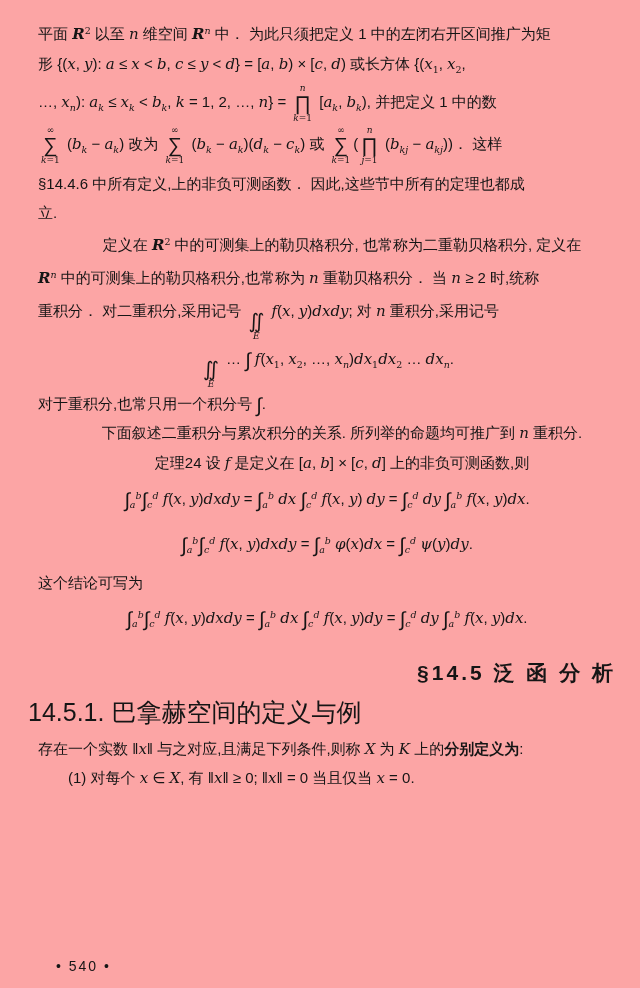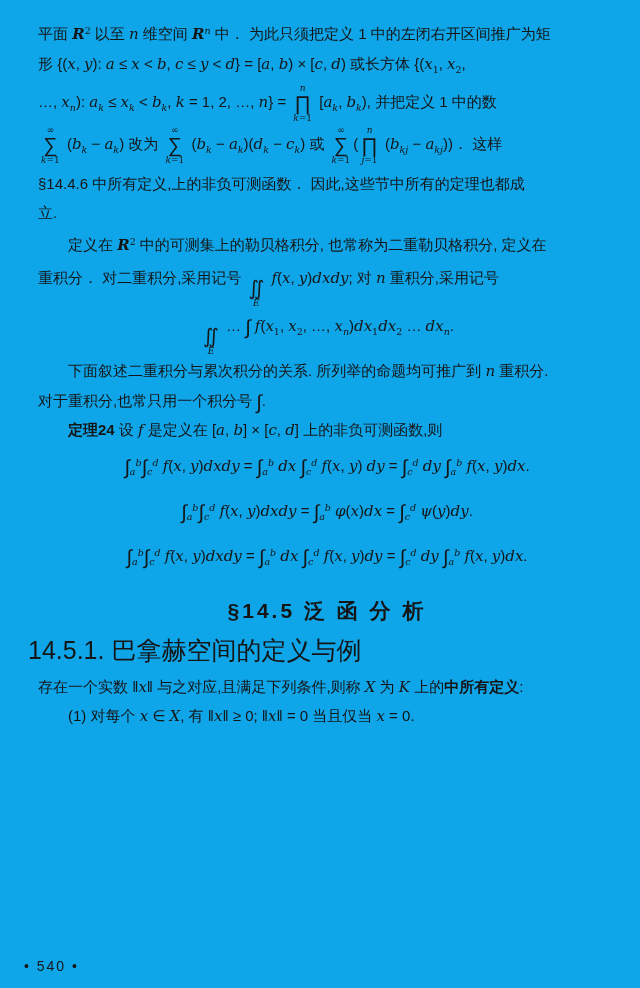--- a/index.html
+++ b/index.html
@@ -1,44 +1,44 @@
 <!DOCTYPE html>
 <html><head>
 <meta charset="utf-8">
 <style>
   * { margin:0; padding:0; box-sizing:border-box; }
   html,body { background:#e8e8e4; }
   body { width:640px; font-family:"Liberation Sans","DejaVu Sans",sans-serif; }
   .page {
     position:relative; width:640px; height:988px; overflow:hidden;
-    background:#0ea5e9; color:#151515;
+    background:#fca5a5; color:#151515;
     padding:16px 24px 0 38px;
     font-size:15px;
   }
   .ln  { line-height:29px; white-space:nowrap; }
   .fm  { line-height:36px; white-space:nowrap; }
   .ctr { text-align:center; }
-  .ind { padding-left:30px; }
+  .ind { padding-left:30px;text-align:center; }
   .itm { padding-left:30px; line-height:28px; }
-  .lbl { font-weight:bold; }
+  .lbl { font-weight:normal; }
   i { font-family:"DejaVu Serif","Liberation Serif",serif; font-style:italic; }
   b i { font-weight:bold; }
   sub, sup { font-size:9.5px; font-family:"DejaVu Serif",serif; }
   sub { vertical-align:-4px; }
   sup { vertical-align:5px; }
   .int { font-size:20px; line-height:1; vertical-align:-3px; }
   .stk { display:inline-flex; flex-direction:column; align-items:center;
          vertical-align:middle; line-height:1; margin:0 3px; }
   .stk .lim { font-size:9px; line-height:1; font-family:"DejaVu Serif",serif; }
   .stk .big { font-size:20px; line-height:1.05; }
   .stkb { vertical-align:-12px; }
-  .sec { font-weight:bold; font-size:21px; text-align:center;
+  .sec { font-weight:bold; font-size:21px; text-align:right;
          margin:16px 0 10px; letter-spacing:3px; line-height:30px; }
   .subsec { font-size:25px; margin:4px 0 8px -10px; line-height:28px; }
-  .pagenum { position:absolute; left:24px; bottom:14px; font-size:14px;
+  .pagenum { position:absolute; left:56px; bottom:14px; font-size:14px;
              letter-spacing:2px; }
 </style>
 </head>
 <body>
 
 <div class="page">
 
   <div class="ln">平面 <b><i>R</i></b><sup>2</sup> 以至 <i>n</i> 维空间 <b><i>R</i></b><sup><i>n</i></sup> 中． 为此只须把定义 1 中的左闭右开区间推广为矩</div>
   <div class="ln">形 {(<i>x</i>, <i>y</i>): <i>a</i> ≤ <i>x</i> &lt; <i>b</i>, <i>c</i> ≤ <i>y</i> &lt; <i>d</i>} = [<i>a</i>, <i>b</i>) × [<i>c</i>, <i>d</i>) 或长方体 {(<i>x</i><sub>1</sub>, <i>x</i><sub>2</sub>,</div>
   <div class="fm">…, <i>x</i><sub><i>n</i></sub>): <i>a</i><sub><i>k</i></sub> ≤ <i>x</i><sub><i>k</i></sub> &lt; <i>b</i><sub><i>k</i></sub>, <i>k</i> = 1, 2, …, <i>n</i>} = <span class="stk">
@@ -60,41 +60,43 @@
         <span class="lim"><i>k</i>=1</span>
       </span>(<span class="stk">
         <span class="lim"><i>n</i></span>
         <span class="big">∏</span>
         <span class="lim"><i>j</i>=1</span>
       </span> (<i>b</i><sub><i>kj</i></sub> − <i>a</i><sub><i>kj</i></sub>))． 这样</div>
   <div class="ln">§14.4.6 中所有定义,上的非负可测函数． 因此,这些节中所有的定理也都成</div>
   <div class="ln">立.</div>
 
   <div class="ln ind">定义在 <b><i>R</i></b><sup>2</sup> 中的可测集上的勒贝格积分, 也常称为二重勒贝格积分, 定义在</div>
+  <div class="ln"><b><i>R</i></b><sup><i>n</i></sup> 中的可测集上的勒贝格积分,也常称为 <i>n</i> 重勒贝格积分． 当 <i>n</i> ≥ 2 时,统称</div>
   <div class="fm">重积分． 对二重积分,采用记号 <span class="stk stkb">
         <span class="big">∬</span>
         <span class="lim"><i>E</i></span>
       </span> <i>f</i>(<i>x</i>, <i>y</i>)<i>dxdy</i>; 对 <i>n</i> 重积分,采用记号</div>
   <div class="fm ctr"><span class="stk stkb">
         <span class="big">∬</span>
         <span class="lim"><i>E</i></span>
       </span> … <span class="int">∫</span> <i>f</i>(<i>x</i><sub>1</sub>, <i>x</i><sub>2</sub>, …, <i>x</i><sub><i>n</i></sub>)<i>dx</i><sub>1</sub><i>dx</i><sub>2</sub> … <i>dx</i><sub><i>n</i></sub>.</div>
 
+  <div class="ln">对于重积分,也常只用一个积分号 <span class="int">∫</span>.</div>
   <div class="ln ind">下面叙述二重积分与累次积分的关系. 所列举的命题均可推广到 <i>n</i> 重积分.</div>
-  <div class="ln">对于重积分,也常只用一个积分号 <span class="int">∫</span>.</div>
 
   <div class="ln ind">
     <span class="lbl">定理24</span><span> 设 <i>f</i> 是定义在 [<i>a</i>, <i>b</i>] × [<i>c</i>, <i>d</i>] 上的非负可测函数,则</span>
   </div>
   <div class="fm ctr"><span class="int">∫</span><sub><i>a</i></sub><sup><i>b</i></sup><span class="int">∫</span><sub><i>c</i></sub><sup><i>d</i></sup> <i>f</i>(<i>x</i>, <i>y</i>)<i>dxdy</i> = <span class="int">∫</span><sub><i>a</i></sub><sup><i>b</i></sup> <i>dx</i> <span class="int">∫</span><sub><i>c</i></sub><sup><i>d</i></sup> <i>f</i>(<i>x</i>, <i>y</i>) <i>dy</i> = <span class="int">∫</span><sub><i>c</i></sub><sup><i>d</i></sup> <i>dy</i> <span class="int">∫</span><sub><i>a</i></sub><sup><i>b</i></sup> <i>f</i>(<i>x</i>, <i>y</i>)<i>dx</i>.</div>
 
   <div class="fm ctr"><span class="int">∫</span><sub><i>a</i></sub><sup><i>b</i></sup><span class="int">∫</span><sub><i>c</i></sub><sup><i>d</i></sup> <i>f</i>(<i>x</i>, <i>y</i>)<i>dxdy</i> = <span class="int">∫</span><sub><i>a</i></sub><sup><i>b</i></sup> <i>φ</i>(<i>x</i>)<i>dx</i> = <span class="int">∫</span><sub><i>c</i></sub><sup><i>d</i></sup> <i>ψ</i>(<i>y</i>)<i>dy</i>.</div>
 
+  <div class="ln">这个结论可写为</div>
   <div class="fm ctr"><span class="int">∫</span><sub><i>a</i></sub><sup><i>b</i></sup><span class="int">∫</span><sub><i>c</i></sub><sup><i>d</i></sup> <i>f</i>(<i>x</i>, <i>y</i>)<i>dxdy</i> = <span class="int">∫</span><sub><i>a</i></sub><sup><i>b</i></sup> <i>dx</i> <span class="int">∫</span><sub><i>c</i></sub><sup><i>d</i></sup> <i>f</i>(<i>x</i>, <i>y</i>)<i>dy</i> = <span class="int">∫</span><sub><i>c</i></sub><sup><i>d</i></sup> <i>dy</i> <span class="int">∫</span><sub><i>a</i></sub><sup><i>b</i></sup> <i>f</i>(<i>x</i>, <i>y</i>)<i>dx</i>.</div>
 
   <div class="sec">§14.5  泛 函 分 析</div>
   <div class="subsec">14.5.1. 巴拿赫空间的定义与例</div>
 
-  <div class="ln">存在一个实数 ‖<i>x</i>‖ 与之对应,且满足下列条件,则称 <i>X</i> 为 <i>K</i> 上的<b>中所有定义</b>:</div>
+  <div class="ln">存在一个实数 ‖<i>x</i>‖ 与之对应,且满足下列条件,则称 <i>X</i> 为 <i>K</i> 上的<b>分别定义为</b>:</div>
   <div class="itm">(1) 对每个 <i>x</i> ∈ <i>X</i>, 有 ‖<i>x</i>‖ ≥ 0; ‖<i>x</i>‖ = 0 当且仅当 <i>x</i> = 0.</div>
 
   <div class="pagenum">• 540 •</div>
 </div>
 
 </body></html>

